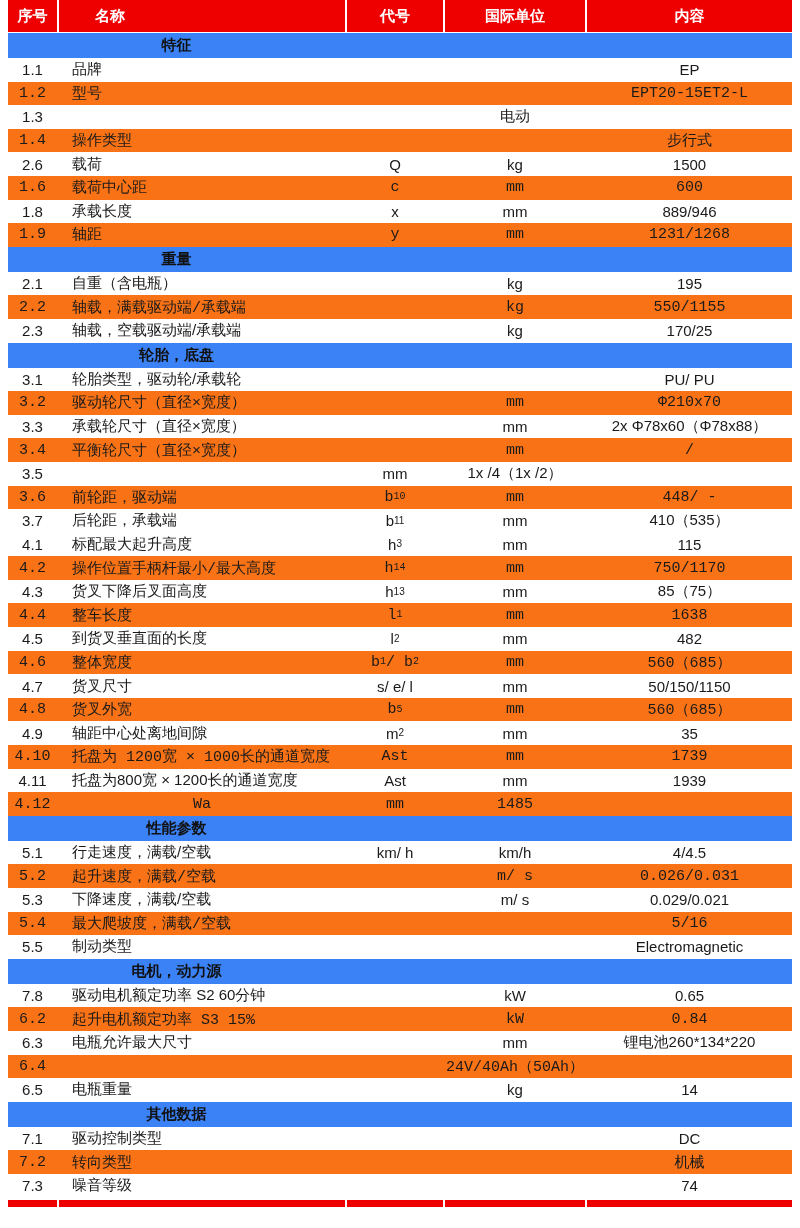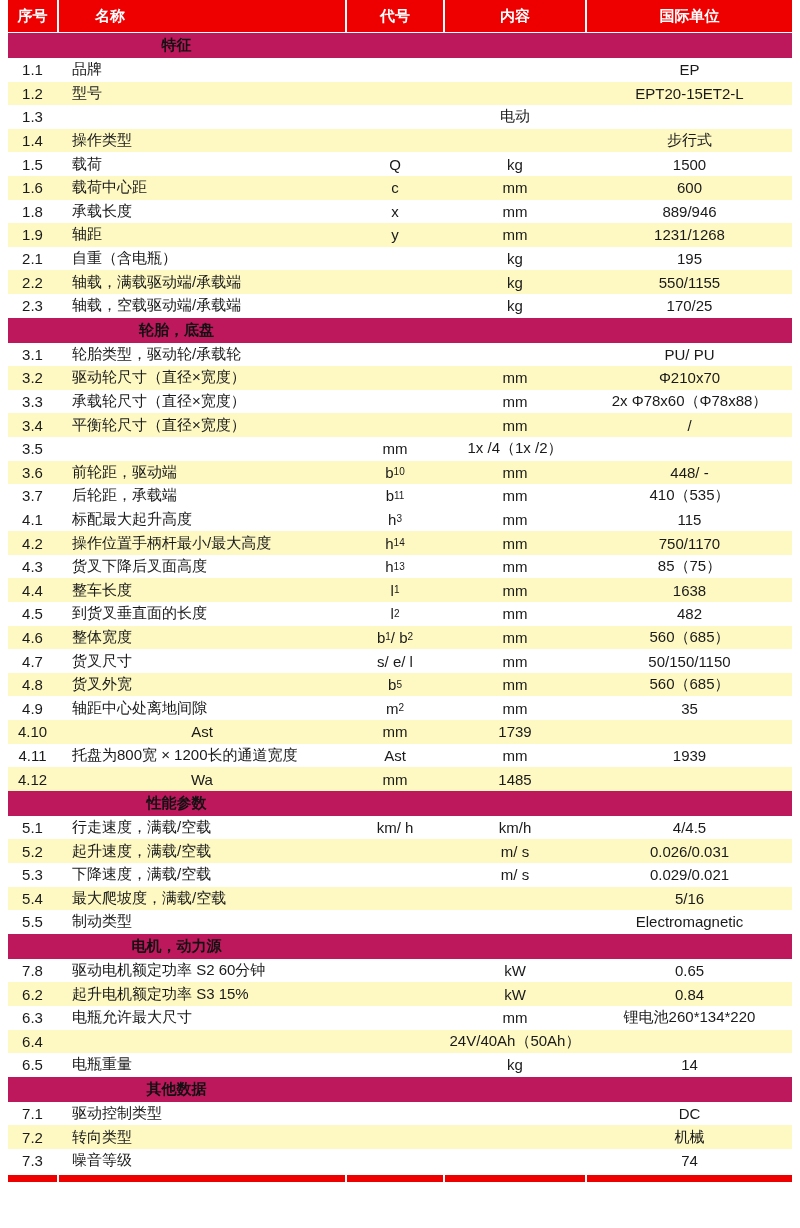--- a/index.html
+++ b/index.html
@@ -12,48 +12,48 @@
   
   .thead { height:32px; margin-bottom:1px; }
   .thead .hcell {
     background:#ee0000; color:#ffffff; font-weight:bold; font-size:15px;
     display:flex; align-items:center; justify-content:center;
   }
   .thead .hcell.name { justify-content:flex-start; padding-left:36px; }
 
   
   .section {
-    height:25px; background:#be185d; display:flex; align-items:center;
+    height:25px; background:#3b82f6; display:flex; align-items:center;
   }
   .section .stitle {
     width:337px; text-align:center; font-weight:bold; font-size:15px; color:#111;
   }
 
   
   .row { height:23.6px; font-size:15px; color:#1a1a1a; align-items:center; }
-  .row.alt { background:#fef9c3; }
+  .row.alt { background:#f97316;font-family:Liberation Mono, monospace; }
   .row .cell { display:flex; align-items:center; justify-content:center; white-space:nowrap; overflow:hidden; }
   .row .cell.name { justify-content:flex-start; padding-left:13px; }
   .row sub { font-size:10px; line-height:0; vertical-align:-3px; }
 
   
   .bottom-bar { height:7px; margin-top:2px; }
   .bottom-bar .bseg { background:#ee0000; }
 </style>
 </head>
 <body>
 
 <div class="sheet">
 
   <div class="grid thead">
     <div class="hcell">序号</div>
     <div class="hcell name">名称</div>
     <div class="hcell">代号</div>
+    <div class="hcell">国际单位</div>
     <div class="hcell">内容</div>
-    <div class="hcell">国际单位</div>
   </div>
 
   <div id="tbody">
       <div class="section">
         <span class="stitle">特征</span>
       </div>
       <div class="grid row">
         <div class="cell">1.1</div>
         <div class="cell name">品牌</div>
         <div class="cell"></div>
@@ -74,21 +74,21 @@
         <div class="cell">电动</div>
       </div>
       <div class="grid row alt">
         <div class="cell">1.4</div>
         <div class="cell name">操作类型</div>
         <div class="cell"></div>
         <div class="cell"></div>
         <div class="cell">步行式</div>
       </div>
       <div class="grid row">
-        <div class="cell">1.5</div>
+        <div class="cell">2.6</div>
         <div class="cell name">载荷</div>
         <div class="cell">Q</div>
         <div class="cell">kg</div>
         <div class="cell">1500</div>
       </div>
       <div class="grid row alt">
         <div class="cell">1.6</div>
         <div class="cell name">载荷中心距</div>
         <div class="cell">c</div>
         <div class="cell">mm</div>
@@ -101,20 +101,23 @@
         <div class="cell">mm</div>
         <div class="cell">889/946</div>
       </div>
       <div class="grid row alt">
         <div class="cell">1.9</div>
         <div class="cell name">轴距</div>
         <div class="cell">y</div>
         <div class="cell">mm</div>
         <div class="cell">1231/1268</div>
       </div>
+      <div class="section">
+        <span class="stitle">重量</span>
+      </div>
       <div class="grid row">
         <div class="cell">2.1</div>
         <div class="cell name">自重（含电瓶）</div>
         <div class="cell"></div>
         <div class="cell">kg</div>
         <div class="cell">195</div>
       </div>
       <div class="grid row alt">
         <div class="cell">2.2</div>
         <div class="cell name">轴载，满载驱动端/承载端</div>
@@ -238,20 +241,21 @@
       </div>
       <div class="grid row">
         <div class="cell">4.9</div>
         <div class="cell name">轴距中心处离地间隙</div>
         <div class="cell">m<sub>2</sub></div>
         <div class="cell">mm</div>
         <div class="cell">35</div>
       </div>
       <div class="grid row alt">
         <div class="cell">4.10</div>
+        <div class="cell name">托盘为 1200宽 × 1000长的通道宽度</div>
         <div class="cell">Ast</div>
         <div class="cell">mm</div>
         <div class="cell">1739</div>
       </div>
       <div class="grid row">
         <div class="cell">4.11</div>
         <div class="cell name">托盘为800宽 × 1200长的通道宽度</div>
         <div class="cell">Ast</div>
         <div class="cell">mm</div>
         <div class="cell">1939</div>

